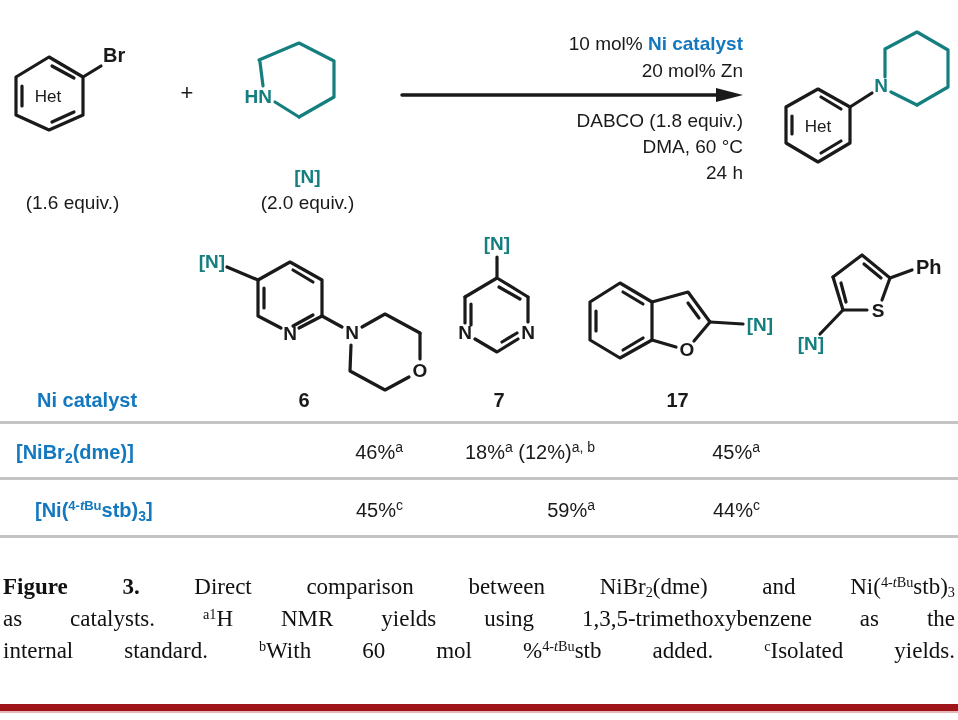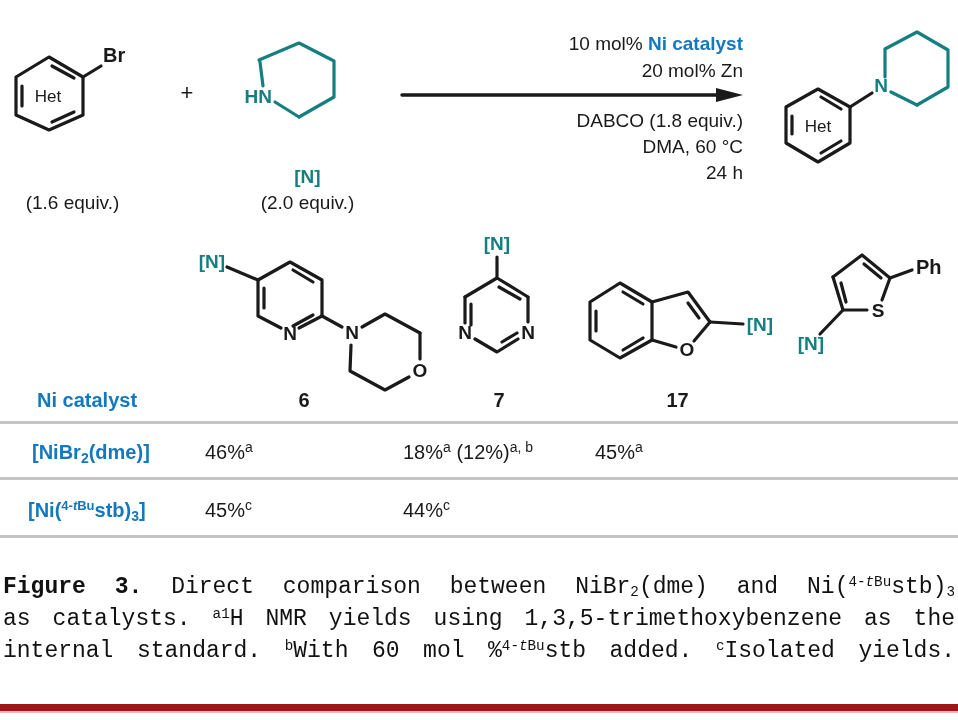--- a/index.html
+++ b/index.html
@@ -24,29 +24,29 @@
   .center { text-align:center; }
   .tag { font-size:19px; font-weight:bold; color:var(--teal,#157F7F); }
 
   
   .cond-line { position:absolute; left:400px; width:343px; text-align:right; font-size:19px; line-height:24px; }
 
   
   .trow { position:absolute; left:0; width:958px; display:grid;
           grid-template-columns:205px 198px 192px 165px 198px; align-items:center; }
   .tlabel { font-size:20px; font-weight:bold; color:var(--blue,#1478BE); }
-  .tcell { text-align:left; font-size:20px; }
+  .tcell { text-align:right; font-size:20px; }
   .thnum { text-align:center; font-size:20px; font-weight:bold; }
   .tsup { font-size:14px; position:relative; top:-7px; }
   .csub { font-size:14px; position:relative; top:4px; }
   .csup { font-size:13px; position:relative; top:-7px; }
   .rule { position:absolute; left:0; width:958px; height:3px; background:var(--rule_gray,#c4c4c4); }
 
   
-  .caption { position:absolute; left:3px; width:952px; font-family:Liberation Mono, monospace;
+  .caption { position:absolute; left:3px; width:952px; font-family:Liberation Serif, serif;
              font-size:23px; line-height:30px; color:#111;
              text-align:justify; text-align-last:justify; }
   .cap-sup { font-size:0.62em; position:relative; top:-0.5em; }
   .cap-sub { font-size:0.62em; position:relative; top:0.22em; }
 
   .footer-red { position:absolute; left:0; top:704px; width:958px; height:7px; background:var(--footer_red,#9E1418); }
   .footer-pink { position:absolute; left:0; top:711px; width:958px; height:2px; background:var(--footer_pink,#E8B7B9); }
 </style>
 </head>
 <body>
@@ -179,31 +179,32 @@
   <div class="trow" style="top:384px;height:32px">
     <div class="tlabel" style="padding-left:37px">Ni catalyst</div>
     <div class="thnum">6</div>
     <div class="thnum">7</div>
     <div class="thnum">17</div>
   </div>
 
   <div class="rule" style="top:421px"></div>
 
   <div class="trow" style="top:436px;height:32px">
-    <div class="tlabel" style="padding-left:32px"><span>[NiBr</span><span class="csub">2</span><span>(dme)]</span></div>
+    <div class="tlabel" style="padding-left:16px"><span>[NiBr</span><span class="csub">2</span><span>(dme)]</span></div>
     <div class="tcell"><span>46%</span><span class="tsup">a</span><span></span><span class="tsup"></span></div>
     <div class="tcell"><span>18%</span><span class="tsup">a</span><span> (12%)</span><span class="tsup">a, b</span></div>
     <div class="tcell"><span>45%</span><span class="tsup">a</span><span></span><span class="tsup"></span></div>
   </div>
 
   <div class="rule" style="top:477px"></div>
 
   <div class="trow" style="top:494px;height:32px">
-    <div class="tlabel" style="padding-left:28px"><span>[Ni(</span><span class="csup"><span>4-</span><span class="it">t</span><span>Bu</span></span><span>stb)</span><span class="csub">3</span><span>]</span></div>
+    <div class="tlabel" style="padding-left:35px"><span>[Ni(</span><span class="csup"><span>4-</span><span class="it">t</span><span>Bu</span></span><span>stb)</span><span class="csub">3</span><span>]</span></div>
     <div class="tcell"><span>45%</span><span class="tsup">c</span><span></span><span class="tsup"></span></div>
+    <div class="tcell"><span>59%</span><span class="tsup">a</span><span></span><span class="tsup"></span></div>
     <div class="tcell"><span>44%</span><span class="tsup">c</span><span></span><span class="tsup"></span></div>
   </div>
 
   <div class="rule" style="top:535px"></div>
 
   <div class="caption" style="top:572px">
     <div><span class="b">Figure 3.</span><span> Direct comparison between NiBr</span><span class="cap-sub">2</span><span>(dme) and Ni(</span><span class="cap-sup"><span>4-</span><span class="it">t</span><span>Bu</span></span><span>stb)</span><span class="cap-sub">3</span></div>
     <div><span>as catalysts. </span><span class="cap-sup">a1</span><span>H NMR yields using 1,3,5-trimethoxybenzene as the</span></div>
     <div><span>internal standard. </span><span class="cap-sup">b</span><span>With 60 mol %</span><span class="cap-sup"><span>4-</span><span class="it">t</span><span>Bu</span></span><span>stb added. </span><span class="cap-sup">c</span><span>Isolated yields.</span></div>
   </div>

